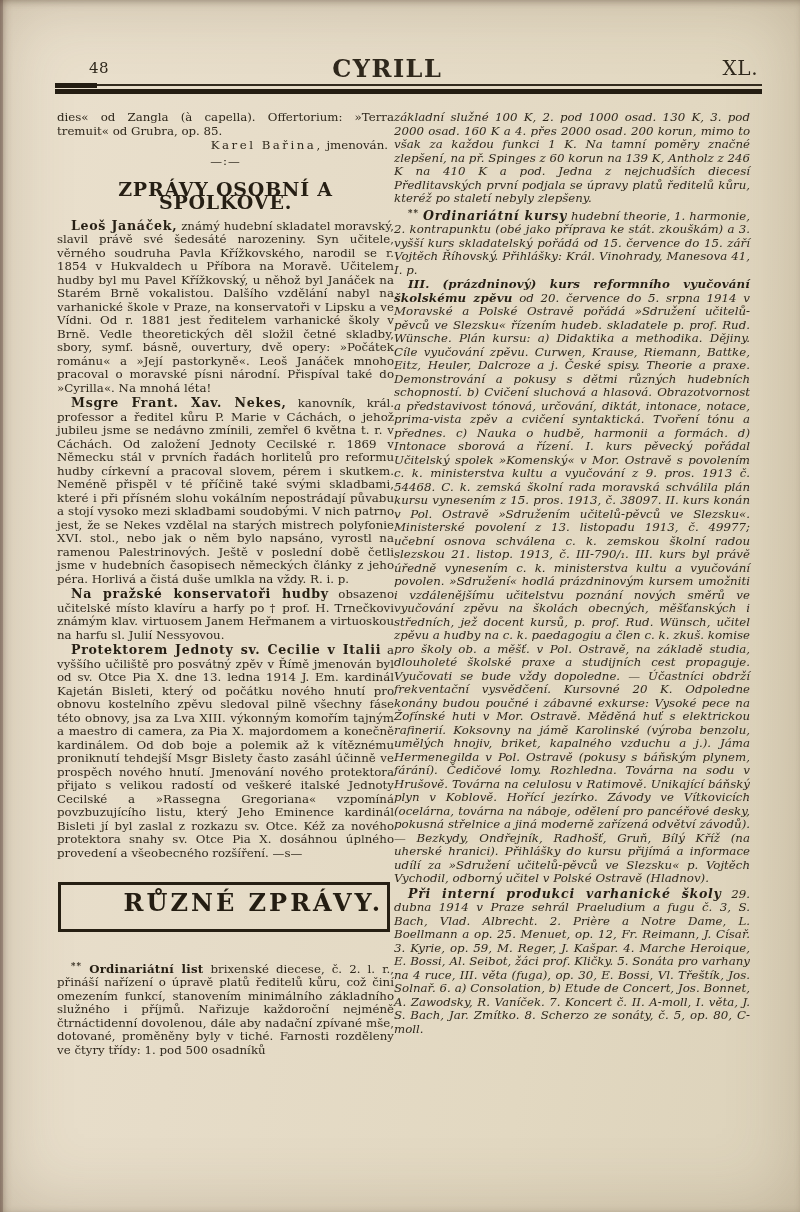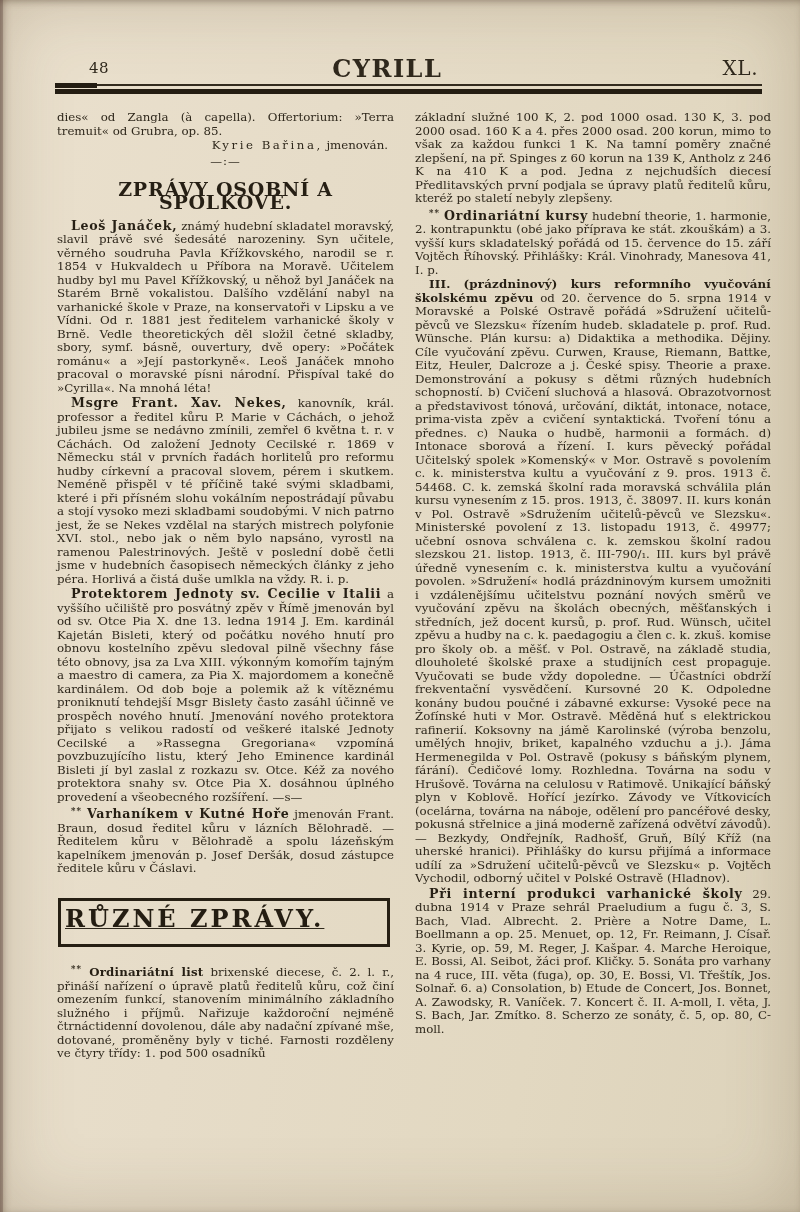--- a/index.html
+++ b/index.html
@@ -20,42 +20,41 @@
   
   .header{position:relative;margin:56px 38px 0 55px;}
   .header-row{position:relative;display:flex;justify-content:space-between;align-items:center;padding:0 4px 4px 2px;margin-top:36px;}
   .page-num{margin-left:32px;font-size:15px;letter-spacing:.5px;}
   .journal-title{position:absolute;left:47%;transform:translateX(-50%);font-size:24px;font-weight:bold;letter-spacing:1.5px;}
   .volume{font-size:20px;letter-spacing:.5px;}
   .rule-thin{height:2px;background:#332b1e;margin-left:28px;}
   .rule-dash{position:absolute;left:0;bottom:6px;width:42px;height:5px;background:#241d12;}
   .rule-thick{height:5px;background:#241d12;margin-top:3px;}
   
-  .columns{display:flex;gap:21px;padding:17px 37px 0 57px;}
+  .columns{display:flex;padding:17px 37px 0 57px;}
   .col{font-size:11.8px;line-height:13.5px;text-align:justify;}
   .col-left{width:337px;flex:none;}
-  .col-right{width:356px;flex:none;}
+  .col-right{width:356px;flex:none;font-style:italic;}
   .para{margin:0 0 1px 0;text-indent:14px;}
   .para.flush{text-indent:0;}
   .lead{font-weight:bold;letter-spacing:.2px;color:#261f14;}
   .lead.spaced{letter-spacing:.7px;font-size:12.6px;}
   .marker{font-weight:bold;font-size:8.5px;vertical-align:4px;letter-spacing:1px;}
   .signature{text-align:right;padding-right:6px;margin:1px 0 0 0;}
   .sig-name{letter-spacing:2.5px;}
   .separator{text-align:center;line-height:14px;margin:1px 0;letter-spacing:1px;}
   .section-heading{
     font-size:19px;font-weight:bold;text-align:center;letter-spacing:.8px;
     margin:15px 0 9px 0;text-indent:0;color:#261f14;
   }
   .boxed-heading{
     border:3px solid #261f13;
-    margin:22px 4px 16px 1px;
+    margin:22px 4px 28px 1px;
     padding:11px 4px 14px 4px;
-    text-align:left;
-    text-decoration:underline;
+    text-align:right;
   }
   .boxed-heading .box-text{
     font-size:24px;font-weight:bold;letter-spacing:3px;color:#241d12;
   }
 </style>
 </head>
 <body>
 
 <div class="page">
 
@@ -66,27 +65,27 @@
       <span class="volume">XL.</span>
     </div>
     <div class="rule-thin"></div>
     <div class="rule-dash"></div>
     <div class="rule-thick"></div>
   </div>
 
   <div class="columns">
     <div class="col col-left">
         <p class="para flush"><span class="body-text">dies« od Zangla (à capella). Offertorium: »Terra tremuit« od Grubra, op. 85.</span></p>
-        <div class="signature"><span class="sig-name">Kyrie Bařina,</span><span class="sig-rest"> jmenován.</span></div>
+        <div class="signature"><span class="sig-name">Karel Bařina,</span><span class="sig-rest"> jmenován.</span></div>
         <div class="separator">—:—</div>
         <h2 class="section-heading">ZPRÁVY OSOBNÍ A SPOLKOVÉ.</h2>
         <p class="para"><span class="lead spaced">Leoš Janáček,</span><span class="body-text"> známý hudební skladatel moravský, slavil právě své šedesáté narozeniny. Syn učitele, věrného soudruha Pavla Křížkovského, narodil se r. 1854 v Hukvaldech u Příbora na Moravě. Učitelem hudby byl mu Pavel Křížkovský, u něhož byl Janáček na Starém Brně vokalistou. Dalšího vzdělání nabyl na varhanické škole v Praze, na konservatoři v Lipsku a ve Vídni. Od r. 1881 jest ředitelem varhanické školy v Brně. Vedle theoretických děl složil četné skladby, sbory, symf. básně, ouvertury, dvě opery: »Počátek románu« a »Její pastorkyně«. Leoš Janáček mnoho pracoval o moravské písni národní. Přispíval také do »Cyrilla«. Na mnohá léta!</span></p>
         <p class="para"><span class="lead spaced">Msgre Frant. Xav. Nekes,</span><span class="body-text"> kanovník, král. professor a ředitel kůru P. Marie v Cáchách, o jehož jubileu jsme se nedávno zmínili, zemřel 6 května t. r. v Cáchách. Od založení Jednoty Cecilské r. 1869 v Německu stál v prvních řadách horlitelů pro reformu hudby církevní a pracoval slovem, pérem i skutkem. Neméně přispěl v té příčině také svými skladbami, které i při přísném slohu vokálním nepostrádají půvabu a stojí vysoko mezi skladbami soudobými. V nich patrno jest, že se Nekes vzdělal na starých mistrech polyfonie XVI. stol., nebo jak o něm bylo napsáno, vyrostl na ramenou Palestrinových. Ještě v poslední době četli jsme v hudebních časopisech německých články z jeho péra. Horlivá a čistá duše umlkla na vždy. R. i. p.</span></p>
+        <p class="para"><span class="lead spaced">Na pražské konservatoři hudby</span><span class="body-text"> obsazeno učitelské místo klavíru a harfy po † prof. H. Trnečkovi známým klav. virtuosem Janem Heřmanem a virtuoskou na harfu sl. Julií Nessyovou.</span></p>
         <p class="para"><span class="lead spaced">Protektorem Jednoty sv. Cecilie v Italii</span><span class="body-text"> a vyššího učiliště pro posvátný zpěv v Římě jmenován byl od sv. Otce Pia X. dne 13. ledna 1914 J. Em. kardinál Kajetán Bisleti, který od počátku nového hnutí pro obnovu kostelního zpěvu sledoval pilně všechny fáse této obnovy, jsa za Lva XIII. výkonným komořím tajným a maestro di camera, za Pia X. majordomem a konečně kardinálem. Od dob boje a polemik až k vítěznému proniknutí tehdejší Msgr Bislety často zasáhl účinně ve prospěch nového hnutí. Jmenování nového protektora přijato s velikou radostí od veškeré italské Jednoty Cecilské a »Rassegna Gregoriana« vzpomíná povzbuzujícího listu, který Jeho Eminence kardinál Bisleti jí byl zaslal z rozkazu sv. Otce. Kéž za nového protektora snahy sv. Otce Pia X. dosáhnou úplného provedení a všeobecného rozšíření.  —s—</span></p>
-        <p class="para"><span class="marker">** </span><span class="lead spaced">Varhaníkem v Kutné Hoře</span><span class="body-text"> jmenován Frant. Braun, dosud ředitel kůru v lázních Bělohradě. — Ředitelem kůru v Bělohradě a spolu lázeňským kapelníkem jmenován p. Josef Deršák, dosud zástupce ředitele kůru v Čáslavi.</span></p>
         <div class="boxed-heading"><span class="box-text">RŮZNÉ ZPRÁVY.</span></div>
         <p class="para"><span class="marker">** </span><span class="lead">Ordinariátní list</span><span class="body-text"> brixenské diecese, č. 2. l. r., přináší nařízení o úpravě platů ředitelů kůru, což činí omezením funkcí, stanovením minimálního základního služného i příjmů. Nařizuje každoroční nejméně čtrnáctidenní dovolenou, dále aby nadační zpívané mše, dotované, proměněny byly v tiché. Farnosti rozděleny ve čtyry třídy: 1. pod 500 osadníků</span></p>
       </div>
     <div class="col col-right">
         <p class="para flush"><span class="body-text">základní služné 100 K, 2. pod 1000 osad. 130 K, 3. pod 2000 osad. 160 K a 4. přes 2000 osad. 200 korun, mimo to však za každou funkci 1 K. Na tamní poměry značné zlepšení, na př. Spinges z 60 korun na 139 K, Antholz z 246 K na 410 K a pod. Jedna z nejchudších diecesí Předlitavských první podjala se úpravy platů ředitelů kůru, kteréž po staletí nebyly zlepšeny.</span></p>
         <p class="para"><span class="marker">** </span><span class="lead spaced">Ordinariátní kursy</span><span class="body-text"> hudební theorie, 1. harmonie, 2. kontrapunktu (obé jako příprava ke stát. zkouškám) a 3. vyšší kurs skladatelský pořádá od 15. července do 15. září Vojtěch Říhovský. Přihlášky: Král. Vinohrady, Manesova 41, I. p.</span></p>
         <p class="para"><span class="lead">III. (prázdninový) kurs reformního vyučování školskému zpěvu</span><span class="body-text"> od 20. července do 5. srpna 1914 v Moravské a Polské Ostravě pořádá »Sdružení učitelů-pěvců ve Slezsku« řízením hudeb. skladatele p. prof. Rud. Wünsche. Plán kursu: a) Didaktika a methodika. Dějiny. Cíle vyučování zpěvu. Curwen, Krause, Riemann, Battke, Eitz, Heuler, Dalcroze a j. České spisy. Theorie a praxe. Demonstrování a pokusy s dětmi různých hudebních schopností. b) Cvičení sluchová a hlasová. Obrazotvornost a představivost tónová, určování, diktát, intonace, notace, prima-vista zpěv a cvičení syntaktická. Tvoření tónu a přednes. c) Nauka o hudbě, harmonii a formách. d) Intonace sborová a řízení. I. kurs pěvecký pořádal Učitelský spolek »Komenský« v Mor. Ostravě s povolením c. k. ministerstva kultu a vyučování z 9. pros. 1913 č. 54468. C. k. zemská školní rada moravská schválila plán kursu vynesením z 15. pros. 1913, č. 38097. II. kurs konán v Pol. Ostravě »Sdružením učitelů-pěvců ve Slezsku«. Ministerské povolení z 13. listopadu 1913, č. 49977; učební osnova schválena c. k. zemskou školní radou slezskou 21. listop. 1913, č. III-790/₁. III. kurs byl právě úředně vynesením c. k. ministerstva kultu a vyučování povolen. »Sdružení« hodlá prázdninovým kursem umožniti i vzdálenějšímu učitelstvu poznání nových směrů ve vyučování zpěvu na školách obecných, měšťanských i středních, jež docent kursů, p. prof. Rud. Wünsch, učitel zpěvu a hudby na c. k. paedagogiu a člen c. k. zkuš. komise pro školy ob. a měšť. v Pol. Ostravě, na základě studia, dlouholeté školské praxe a studijních cest propaguje. Vyučovati se bude vždy dopoledne. — Účastníci obdrží frekventační vysvědčení. Kursovné 20 K. Odpoledne konány budou poučné i zábavné exkurse: Vysoké pece na Žofínské huti v Mor. Ostravě. Měděná huť s elektrickou rafinerií. Koksovny na jámě Karolinské (výroba benzolu, umělých hnojiv, briket, kapalného vzduchu a j.). Jáma Hermenegilda v Pol. Ostravě (pokusy s báňským plynem, fárání). Čedičové lomy. Rozhledna. Továrna na sodu v Hrušově. Továrna na celulosu v Ratimově. Unikající báňský plyn v Koblově. Hořící jezírko. Závody ve Vítkovicích (ocelárna, továrna na náboje, odělení pro pancéřové desky, pokusná střelnice a jiná moderně zařízená odvětví závodů). — Bezkydy, Ondřejník, Radhošť, Gruň, Bílý Kříž (na uherské hranici). Přihlášky do kursu přijímá a informace udílí za »Sdružení učitelů-pěvců ve Slezsku« p. Vojtěch Vychodil, odborný učitel v Polské Ostravě (Hladnov).</span></p>
         <p class="para"><span class="lead spaced">Při interní produkci varhanické školy</span><span class="body-text"> 29. dubna 1914 v Praze sehrál Praeludium a fugu č. 3, S. Bach, Vlad. Albrecht. 2. Prière a Notre Dame, L. Boellmann a op. 25. Menuet, op. 12, Fr. Reimann, J. Císař. 3. Kyrie, op. 59, M. Reger, J. Kašpar. 4. Marche Heroique, E. Bossi, Al. Seibot, žáci prof. Kličky. 5. Sonáta pro varhany na 4 ruce, III. věta (fuga), op. 30, E. Bossi, Vl. Třeštík, Jos. Solnař. 6. a) Consolation, b) Etude de Concert, Jos. Bonnet, A. Zawodsky, R. Vaníček. 7. Koncert č. II. A-moll, I. věta, J. S. Bach, Jar. Zmítko. 8. Scherzo ze sonáty, č. 5, op. 80, C-moll.</span></p>
       </div>
   </div>

